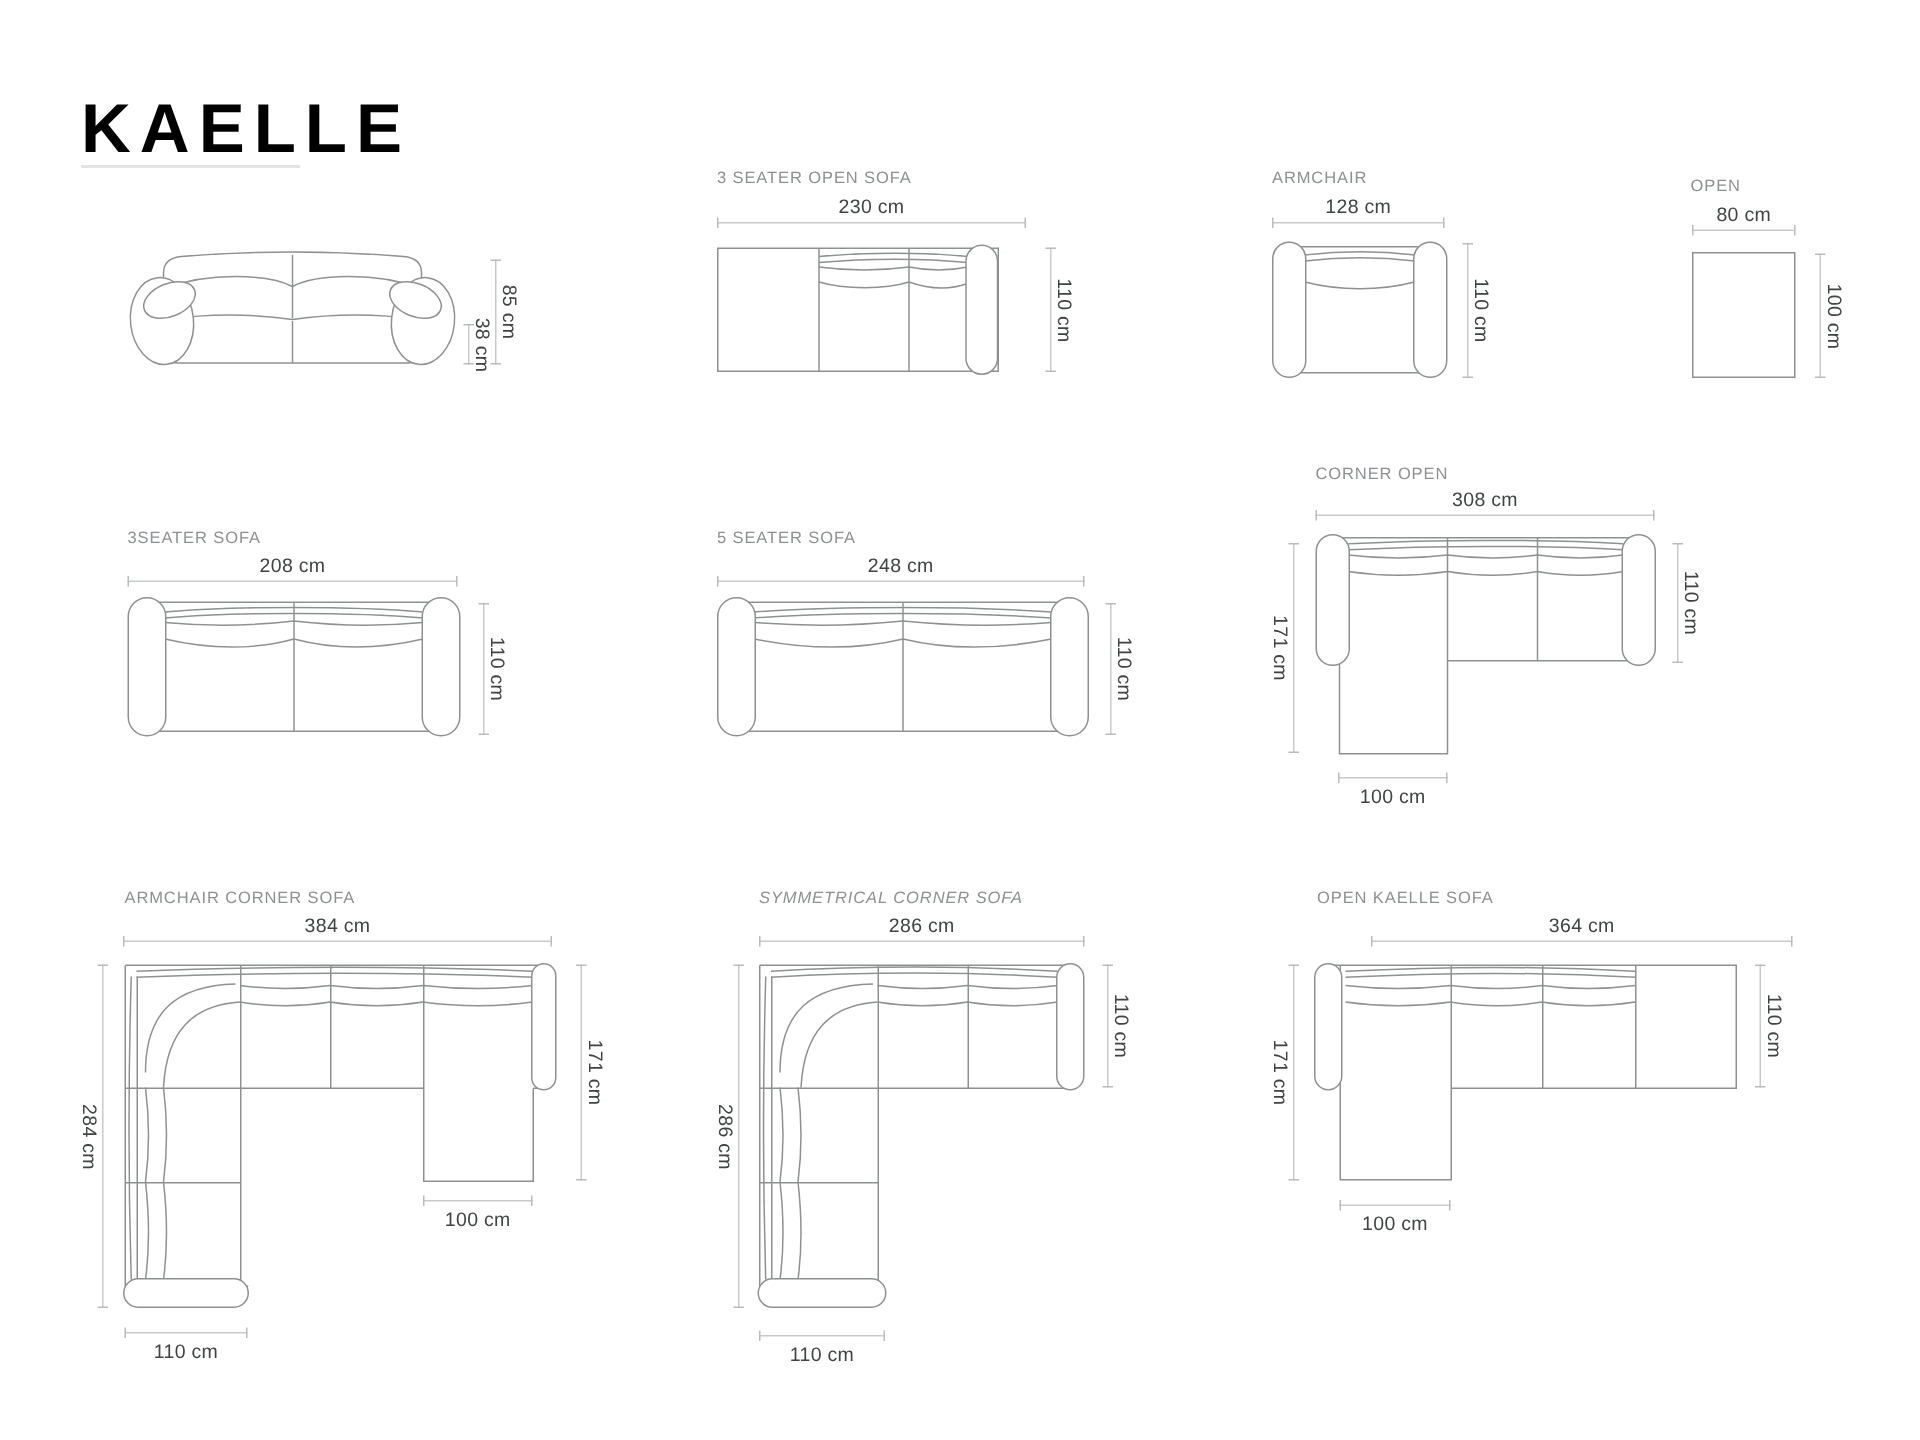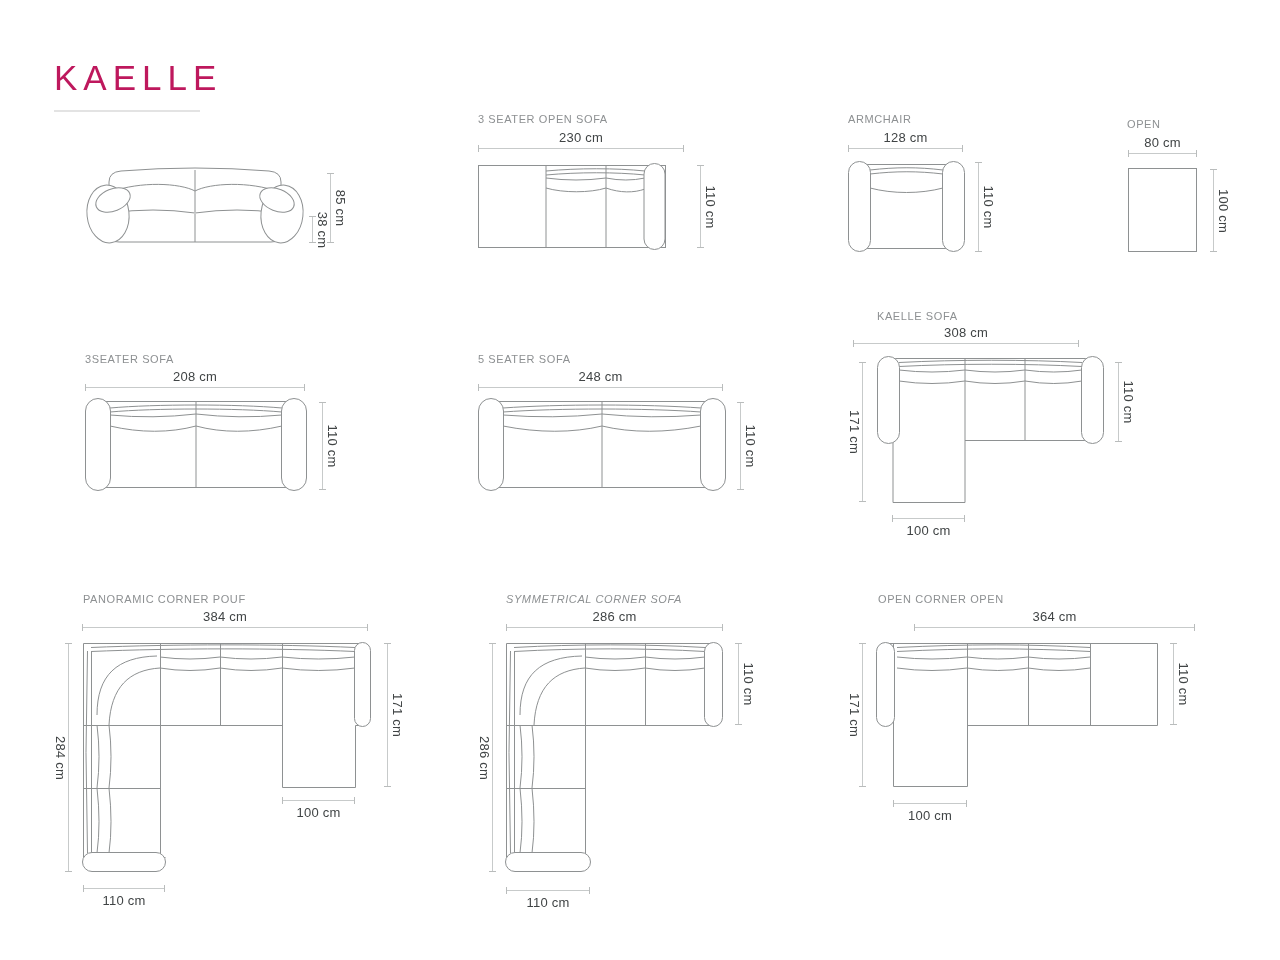--- a/index.html
+++ b/index.html
@@ -2,21 +2,21 @@
 <html><head>
 <meta charset="utf-8">
 <style>
   html,body { margin:0; padding:0; background:#ffffff; }
   #canvas {
     position:relative; width:1280px; height:960px; background:#ffffff;
     font-family:"Liberation Sans", sans-serif; overflow:hidden;
   }
   .brand-title {
     position:absolute; left:54px; top:58px;
-    font-size:35px; font-weight:400; letter-spacing:6px; color:#be185d;
+    font-size:46px; font-weight:700; letter-spacing:6px; color:#000000;
   }
   .brand-underline {
     position:absolute; left:54px; top:110px; width:146px; height:2px; background:#e3e3e3;
   }
   .sec-label {
     position:absolute; font-size:11px; letter-spacing:0.6px; color:#8d9092; white-space:nowrap;
   }
   .drawing { position:absolute; }
   .drawing svg { display:block; overflow:visible; }
   .sketch { stroke:#8e9192; stroke-width:1; fill:none; }
@@ -171,22 +171,22 @@
       <rect class="sketch-fill" x="0.5" y="0.5" width="25" height="92" rx="12.5"></rect>
       <rect class="sketch-fill" x="222.5" y="0.5" width="25" height="92" rx="12.5"></rect>
     </svg>
   </div>
   <div class="dim dim-v" style="left:740px; top:402px; height:88px;">
     <span class="tick t-a"></span>
       <span class="tick t-b"></span>
     <span class="lbl">110 cm</span>
   </div>
 
-  <div class="sec-label" style="left:877px; top:310px;">KAELLE SOFA</div>
-  <div class="dim dim-h" style="left:853px; top:343px; width:226px;">
+  <div class="sec-label" style="left:877px; top:310px;">CORNER OPEN</div>
+  <div class="dim dim-h" style="left:877px; top:343px; width:226px;">
     <span class="tick t-a"></span>
       <span class="tick t-b"></span>
     <span class="lbl">308 cm</span>
   </div>
   <div class="drawing" style="left:877px; top:356px;">
     <svg width="227" height="148" viewBox="0 0 227 148">
       <path class="sketch" d="M10,2.5 H217 V84.5 H88 M10,2.5 V84.5 M217,84.5 H88"></path>
       <path class="sketch" d="M16,2.5 V146.5 H88 V2.5"></path>
       <path class="sketch" d="M148,2.5 V84.5"></path>
       <path class="sketch" d="M22,6.5 C80,3.5 150,3.5 205,6.5 M22,10.5 C80,7.5 150,7.5 205,10.5"></path>
@@ -205,21 +205,21 @@
     <span class="tick t-a"></span>
       <span class="tick t-b"></span>
     <span class="lbl">110 cm</span>
   </div>
   <div class="dim dim-h lbl-below" style="left:892px; top:518px; width:73px;">
     <span class="tick t-a"></span>
       <span class="tick t-b"></span>
     <span class="lbl">100 cm</span>
   </div>
 
-  <div class="sec-label" style="left:83px; top:593px;">PANORAMIC CORNER POUF</div>
+  <div class="sec-label" style="left:83px; top:593px;">ARMCHAIR CORNER SOFA</div>
   <div class="dim dim-h" style="left:82px; top:627px; width:286px;">
     <span class="tick t-a"></span>
       <span class="tick t-b"></span>
     <span class="lbl">384 cm</span>
   </div>
   <div class="drawing" style="left:83px; top:643px;">
     <svg width="288" height="229" viewBox="0 0 288 229">
       <path class="sketch" d="M0.5,0.5 H280.5 V82.5 H272.5 M0.5,0.5 V214.5 H82.5"></path>
       <path class="sketch" d="M199.5,0.5 V144.5 H272.5 V82.5"></path>
       <path class="sketch" d="M77.5,0.5 V214.5"></path>
@@ -291,21 +291,21 @@
     <span class="tick t-a"></span>
       <span class="tick t-b"></span>
     <span class="lbl">110 cm</span>
   </div>
   <div class="dim dim-h lbl-below" style="left:506px; top:890px; width:84px;">
     <span class="tick t-a"></span>
       <span class="tick t-b"></span>
     <span class="lbl">110 cm</span>
   </div>
 
-  <div class="sec-label" style="left:878px; top:593px;">OPEN CORNER OPEN</div>
+  <div class="sec-label" style="left:878px; top:593px;">OPEN KAELLE SOFA</div>
   <div class="dim dim-h" style="left:914px; top:627px; width:281px;">
     <span class="tick t-a"></span>
       <span class="tick t-b"></span>
     <span class="lbl">364 cm</span>
   </div>
   <div class="drawing" style="left:877px; top:643px;">
     <svg width="281" height="144" viewBox="0 0 281 144">
       <path class="sketch" d="M8.5,0.5 H280.5 V82.5 H90.5 M8.5,0.5 V82.5"></path>
       <path class="sketch" d="M16.5,0.5 V143.5 H90.5 V0.5"></path>
       <path class="sketch" d="M151.5,0.5 V82.5 M213.5,0.5 V82.5"></path>

